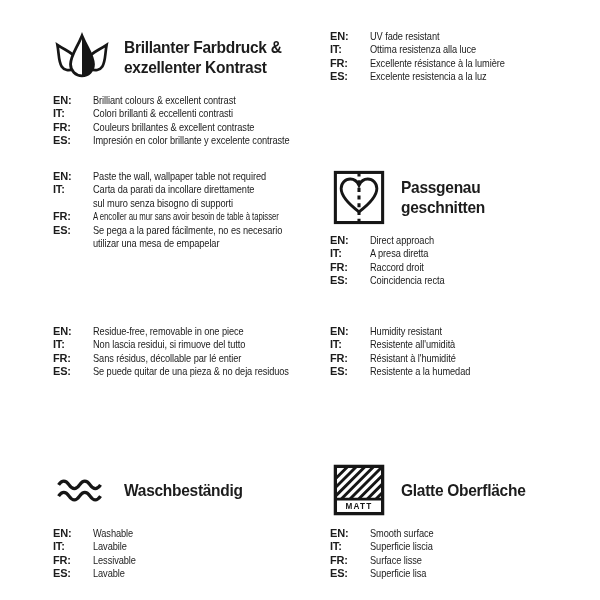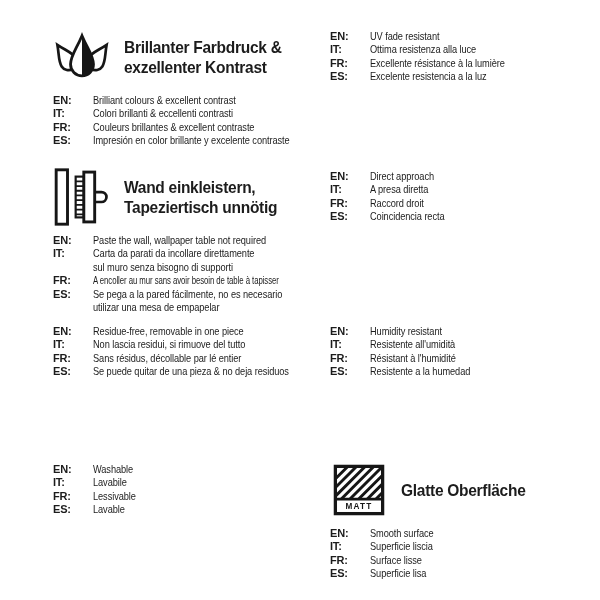--- a/index.html
+++ b/index.html
@@ -93,33 +93,20 @@
           <span class="txt">Excellente résistance à la lumière</span>
         </div>
       <div class="lang">
           <span class="code">ES:</span>
           <span class="txt">Excelente resistencia a la luz</span>
         </div>
     </div>
   </section>
 
   <section class="cell">
-    <div class="head">
-      <div class="icon-box">
-        <svg viewBox="0 0 64 64" width="58" height="60">
-          <rect class="ln" x="3.5" y="2" width="12.5" height="60" stroke-width="3.2"></rect>
-          <rect class="ln" x="25" y="9.5" width="9" height="45" stroke-width="2.4"></rect>
-          <path class="ln" stroke-width="2" d="M25,14.7 h9 M25,19.9 h9 M25,25.1 h9 M25,30.3 h9 M25,35.5 h9 M25,40.7 h9 M25,45.9 h9 M25,51.1 h9"></path>
-          <rect class="ln" x="34" y="4.5" width="12" height="55" stroke-width="3.2"></rect>
-          <path class="ln" stroke-width="3" d="M46,26.5 h7.5 a5.5,5.5 0 0 1 0,11 H46"></path>
-        </svg>
-      </div>
-      <h2 class="title">Wand einkleistern,
-Tapeziertisch unnötig</h2>
-    </div>
     <div class="langs">
       <div class="lang">
           <span class="code">EN:</span>
           <span class="txt">Paste the wall, wallpaper table not required</span>
         </div>
       <div class="lang">
           <span class="code">IT:</span>
           <span class="txt">Carta da parati da incollare direttamente
 sul muro senza bisogno di supporti</span>
         </div>
@@ -129,20 +116,31 @@
         </div>
       <div class="lang">
           <span class="code">ES:</span>
           <span class="txt">Se pega a la pared fácilmente, no es necesario
 utilizar una mesa de empapelar</span>
         </div>
     </div>
   </section>
 
   <section class="cell">
+    <div class="head">
+      <div class="icon-box">
+        <svg viewBox="0 0 56 60" width="54" height="58">
+          <rect class="ln" x="3.5" y="4.5" width="49" height="52" stroke-width="3.2"></rect>
+          <path class="ln" stroke-width="3" d="M28,45.5 C15.5,36 9.5,28.8 9.5,21.3 C9.5,15.7 13.7,11.3 19,11.3 c3.7,0 7.2,2.6 9,6.6 c1.8,-4 5.3,-6.6 9,-6.6 c5.3,0 9.5,4.4 9.5,10 C46.5,28.8 40.5,36 28,45.5 Z"></path>
+          <path class="ln" stroke-width="3.2" stroke-dasharray="4.2 3.8" d="M28,4.5 V56.5"></path>
+        </svg>
+      </div>
+      <h2 class="title">Passgenau
+geschnitten</h2>
+    </div>
     <div class="langs">
       <div class="lang">
           <span class="code">EN:</span>
           <span class="txt">Direct approach</span>
         </div>
       <div class="lang">
           <span class="code">IT:</span>
           <span class="txt">A presa diretta</span>
         </div>
       <div class="lang">
@@ -192,20 +190,29 @@
           <span class="txt">Résistant à l'humidité</span>
         </div>
       <div class="lang">
           <span class="code">ES:</span>
           <span class="txt">Resistente a la humedad</span>
         </div>
     </div>
   </section>
 
   <section class="cell">
+    <div class="head">
+      <div class="icon-box">
+        <svg viewBox="0 0 56 32" width="54" height="30">
+          <path class="ln" stroke-width="3.6" d="M3,10.5 q5.6,-8 11.2,0 t11.2,0 t11.2,0 t11.2,0"></path>
+          <path class="ln" stroke-width="3.6" d="M3,22.5 q5.6,-8 11.2,0 t11.2,0 t11.2,0 t11.2,0"></path>
+        </svg>
+      </div>
+      <h2 class="title">Waschbeständig</h2>
+    </div>
     <div class="langs">
       <div class="lang">
           <span class="code">EN:</span>
           <span class="txt">Washable</span>
         </div>
       <div class="lang">
           <span class="code">IT:</span>
           <span class="txt">Lavabile</span>
         </div>
       <div class="lang">

